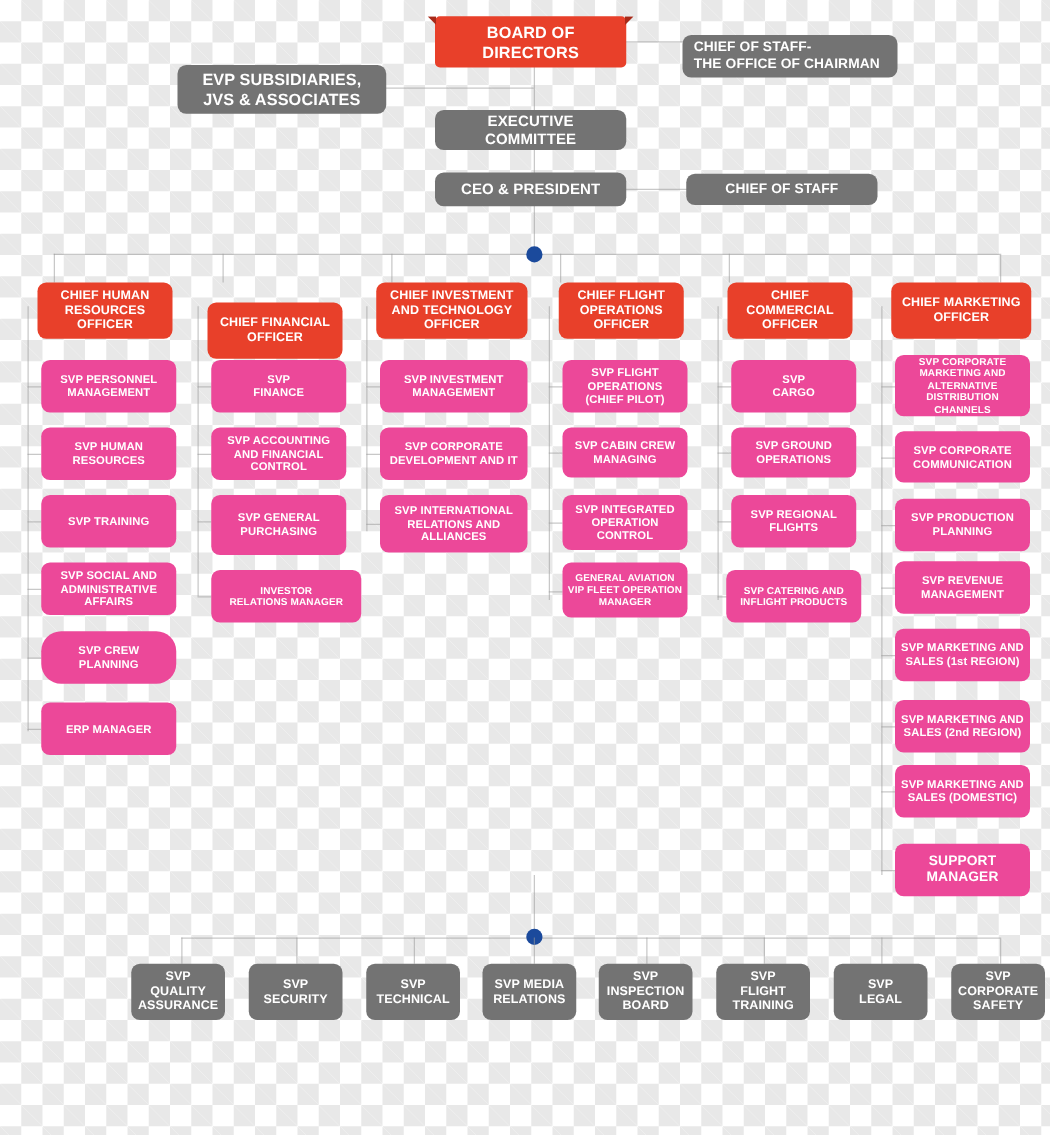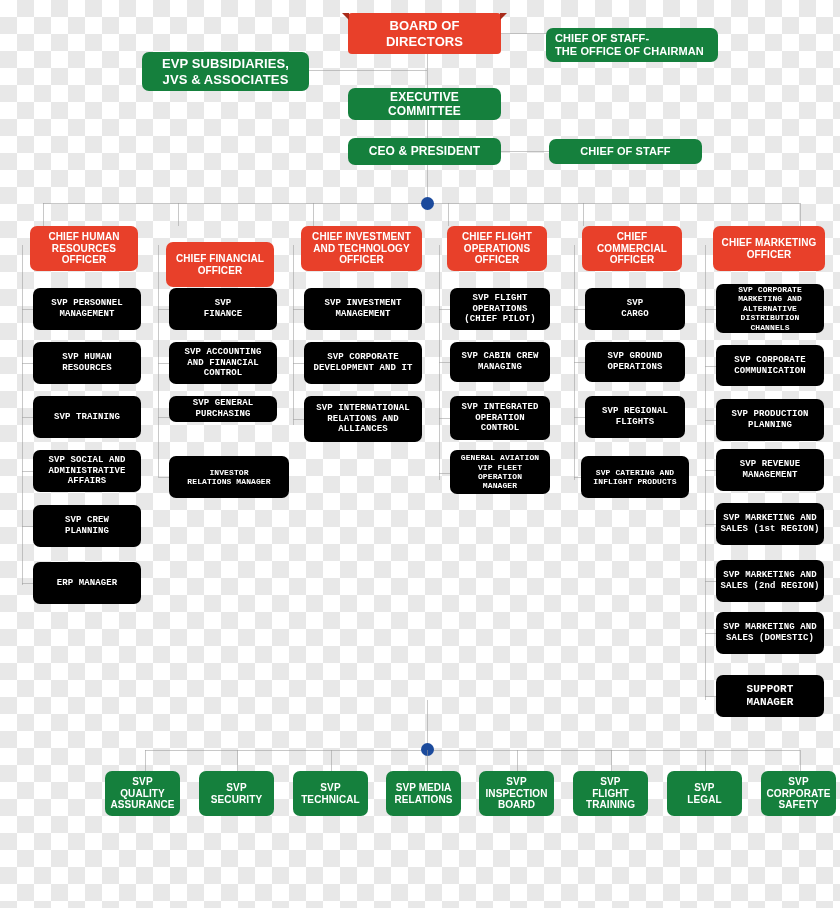--- a/index.html
+++ b/index.html
@@ -52,22 +52,22 @@
     text-align: center;
     color: #ffffff;
     border-radius: 6px;
     line-height: 1.18;
     font-weight: bold;
     letter-spacing: 0.1px;
     padding: 2px 4px;
     white-space: pre-line;
   }
   .box.red    { background: #e8402a; border-radius: 7px; }
-  .box.blue   { background: #15803d; border-radius: 7px; }
-  .box.gray   { background: #000000; border-radius: 7px; font-family: Liberation Mono, monospace; }
+  .box.blue   { background: #737373; border-radius: 7px; }
+  .box.gray   { background: #ec4899; border-radius: 7px; }
 
   .box.banner {
     border-radius: 4px;
   }
   .box.banner::before,
   .box.banner::after {
     content: "";
     position: absolute;
     top: 0;
     width: 7px;
@@ -150,21 +150,21 @@
 MANAGEMENT</span></div>
   <div class="box gray f9" style="left:33px; top:342px; width:108px; height:42px;">
     <span>SVP HUMAN
 RESOURCES</span></div>
   <div class="box gray f9" style="left:33px; top:396px; width:108px; height:42px;">
     <span>SVP TRAINING</span></div>
   <div class="box gray f9" style="left:33px; top:450px; width:108px; height:42px;">
     <span>SVP SOCIAL AND
 ADMINISTRATIVE
 AFFAIRS</span></div>
-  <div class="box gray f9" style="left:33px; top:505px; width:108px; height:42px;">
+  <div class="box gray f9" style="left:33px; top:505px; width:108px; height:42px;border-radius:16px;">
     <span>SVP CREW
 PLANNING</span></div>
   <div class="box gray f9" style="left:33px; top:562px; width:108px; height:42px;">
     <span>ERP MANAGER</span></div>
 
   <div class="box red f10" style="left:166px; top:242px; width:108px; height:45px;">
     <span>CHIEF FINANCIAL
 OFFICER</span>
   </div>
   <div class="line v" style="left:158px; top:245px; height:232px;"></div>
@@ -172,21 +172,21 @@
   <div class="line h" style="left:158px; top:363px; width:11px;"></div>
   <div class="line h" style="left:158px; top:417px; width:11px;"></div>
   <div class="line h" style="left:158px; top:477px; width:11px;"></div>
   <div class="box gray f9" style="left:169px; top:288px; width:108px; height:42px;">
     <span>SVP
 FINANCE</span></div>
   <div class="box gray f9" style="left:169px; top:342px; width:108px; height:42px;">
     <span>SVP ACCOUNTING
 AND FINANCIAL
 CONTROL</span></div>
-  <div class="box gray f9" style="left:169px; top:396px; width:108px; height:26px;">
+  <div class="box gray f9" style="left:169px; top:396px; width:108px; height:48px;">
     <span>SVP GENERAL
 PURCHASING</span></div>
   <div class="box gray f8" style="left:169px; top:456px; width:120px; height:42px;">
     <span>INVESTOR
 RELATIONS MANAGER</span></div>
 
   <div class="box red f10" style="left:301px; top:226px; width:121px; height:45px;">
     <span>CHIEF INVESTMENT
 AND TECHNOLOGY
 OFFICER</span>

